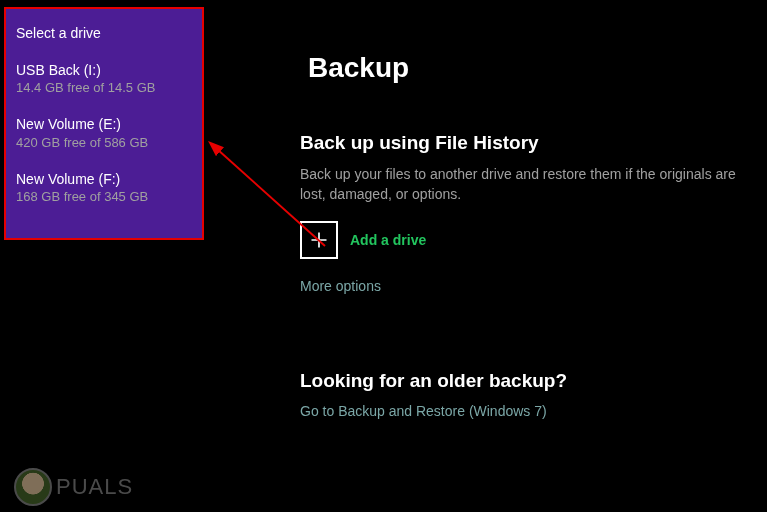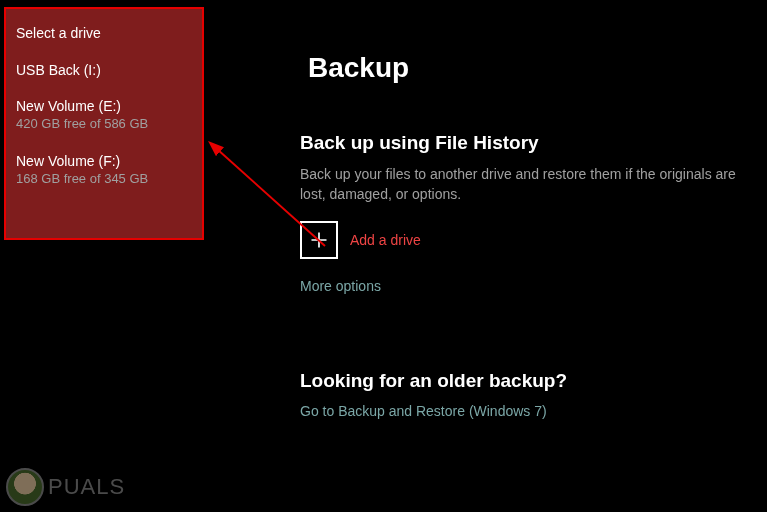--- a/index.html
+++ b/index.html
@@ -14,21 +14,21 @@
       background: #000;
       overflow: hidden;
       position: relative;
     }
     .flyout {
       position: absolute;
       left: 4px;
       top: 7px;
       width: 200px;
       height: 233px;
-      background: #7f1d1d;
+      background: #4c1d95;
       border: 2px solid #e60000;
       padding: 16px 10px 16px 10px;
       color: #fff;
       z-index: 5;
     }
     .flyout-heading {
       font-size: 14px;
       font-weight: 400;
       margin-bottom: 20px;
     }
@@ -84,42 +84,43 @@
       display: flex;
       align-items: center;
       justify-content: center;
     }
     .plus-box svg {
       width: 20px;
       height: 20px;
     }
     .add-drive-label {
       font-size: 14px;
-      color: #ef4444;
+      color: #22c55e;
+      font-weight: bold;
     }
     .link {
       font-size: 14px;
       color: #7ba7a7;
       cursor: pointer;
       margin-bottom: 40px;
       display: inline-block;
     }
     .section2 {
       margin-bottom: 36px;
     }
     .arrow {
       position: absolute;
       left: 155px;
       top: 134px;
       z-index: 6;
       pointer-events: none;
     }
     .watermark {
       position: absolute;
-      left: 6px;
+      left: 14px;
       bottom: 6px;
       display: flex;
       align-items: center;
       gap: 4px;
       opacity: 0.55;
       z-index: 2;
     }
     .watermark-avatar {
       width: 38px;
       height: 38px;
@@ -135,20 +136,21 @@
     }
   </style>
 </head>
 <body>
 
 <div class="flyout">
   <div class="flyout-heading">Select a drive</div>
 
   <div class="drive-item">
     <div class="drive-name">USB Back (I:)</div>
+    <div class="drive-free">14.4 GB free of 14.5 GB</div>
   </div>
 
   <div class="drive-item">
     <div class="drive-name">New Volume (E:)</div>
     <div class="drive-free">420 GB free of 586 GB</div>
   </div>
 
   <div class="drive-item">
     <div class="drive-name">New Volume (F:)</div>
     <div class="drive-free">168 GB free of 345 GB</div>

